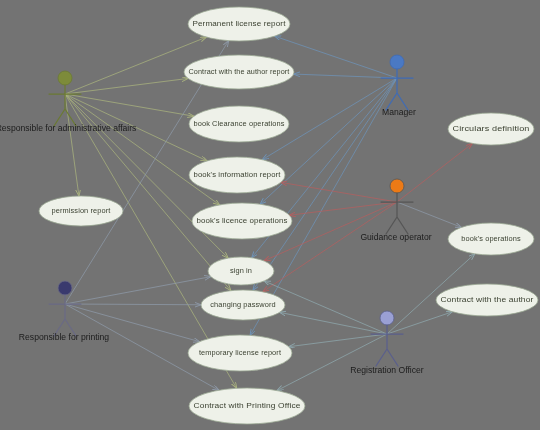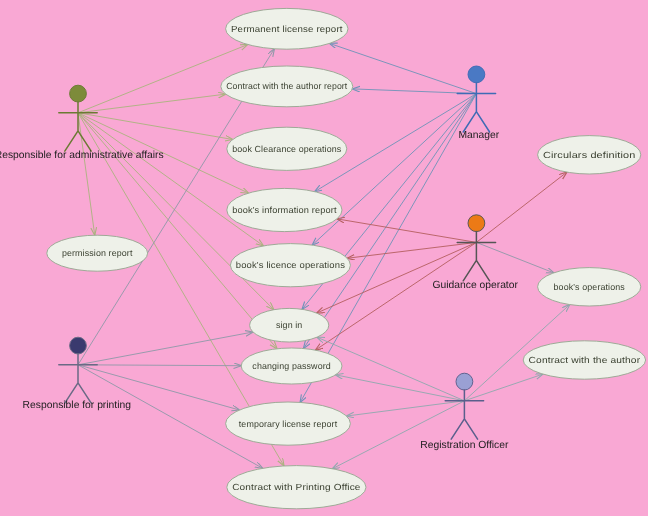--- a/index.html
+++ b/index.html
@@ -1,18 +1,18 @@
 <!DOCTYPE html>
 <html><head>
 <meta charset="utf-8">
 <style>
   html,body{margin:0;padding:0;background:#ffffff;}
   body{width:540px;height:430px;overflow:hidden;
        font-family:"Liberation Sans","DejaVu Sans",sans-serif;}
-  #canvas{position:relative;width:540px;height:430px;background:#f9a8d4;}
+  #canvas{position:relative;width:540px;height:430px;background:#737373;}
   svg#diagram{position:absolute;left:0;top:0;width:540px;height:430px;}
   .uc-text{font-family:"Liberation Sans","DejaVu Sans",sans-serif;
            font-size:7.4px;fill:#3a4030;text-anchor:middle;
            dominant-baseline:middle;letter-spacing:0.1px;}
   .actor-text{font-family:"Liberation Sans","DejaVu Sans",sans-serif;
               font-size:8.6px;fill:#1c1c1c;text-anchor:middle;
               dominant-baseline:middle;}
   .uc-ellipse{fill:#eef1e9;stroke:#9aa893;stroke-width:0.8;}
   .actor-body{stroke-width:1.25;fill:none;}
 </style>

